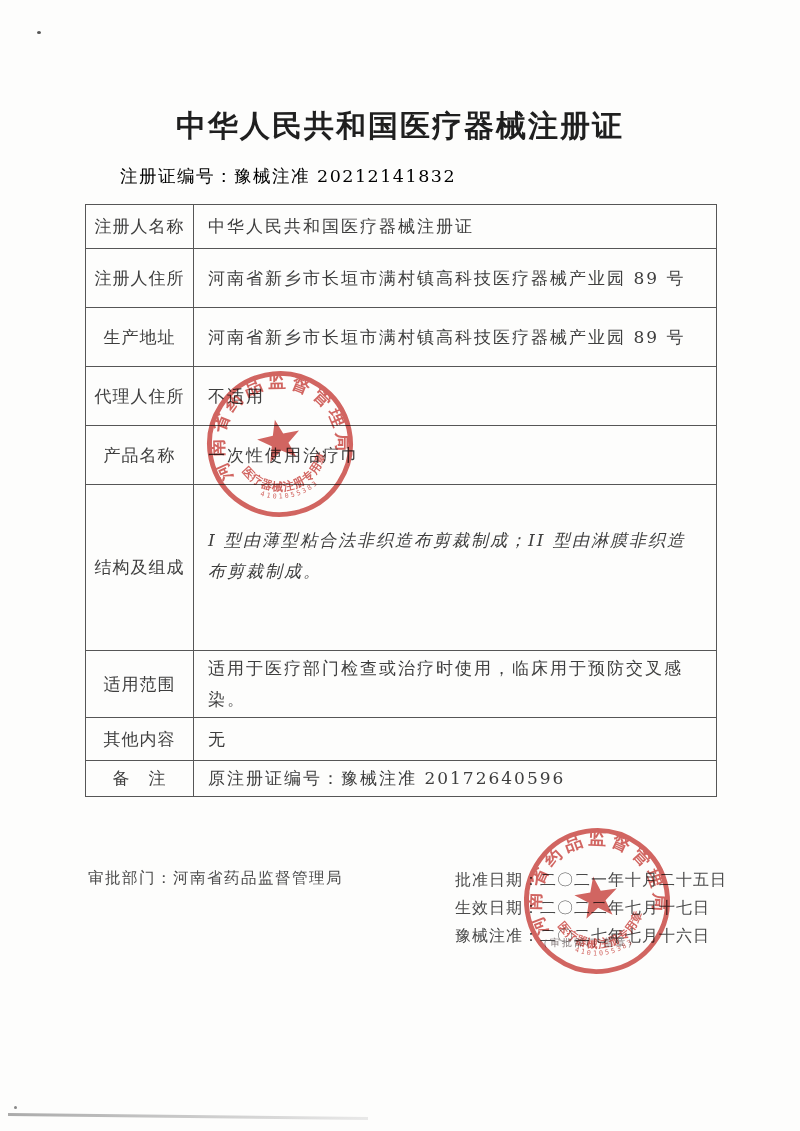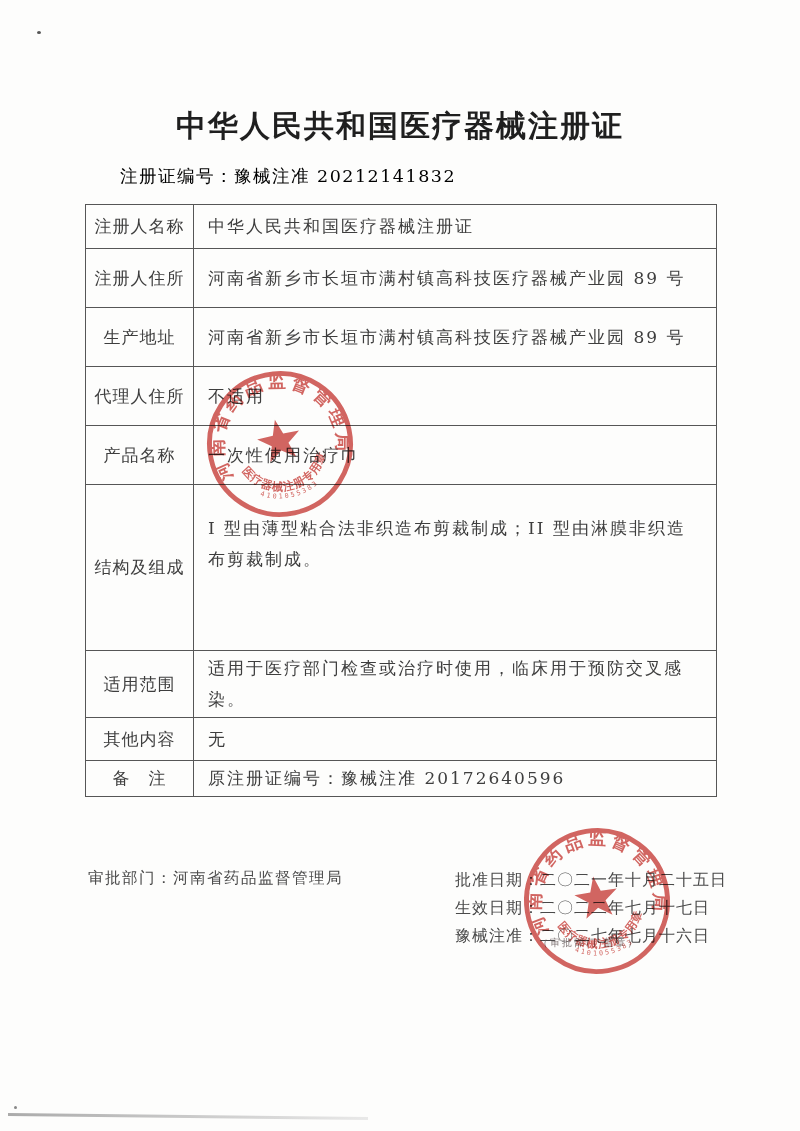--- a/index.html
+++ b/index.html
@@ -30,21 +30,21 @@
   }
   td.lbl{
     width:103px;text-align:center;font-size:16.5px;letter-spacing:1px;padding:0 2px;
   }
   td.val{
     padding:2px 12px 2px 14px;letter-spacing:2px;line-height:31px;
   }
   tr.r0{height:44px} tr.r1,tr.r2,tr.r3,tr.r4,tr.r5{height:59px}
   tr.r6{height:66px}
   tr.r7{height:166px}
-  tr.r7 td.val{vertical-align:top;padding-top:28px;}
+  tr.r7 td.val{vertical-align:top;padding-top:40px;font-style:italic;}
   tr.r8,tr.r9,tr.r10{height:43px}
   tr.r11{height:35px}
   
   .approval-line{
     position:absolute;left:88px;top:868px;font-size:15.5px;letter-spacing:1.5px;color:#4a4a4a;
   }
   .dates{
     position:absolute;left:455px;top:866px;font-size:16px;letter-spacing:1px;color:#4a4a4a;
   }
   .dates .date-line{line-height:28px;}

